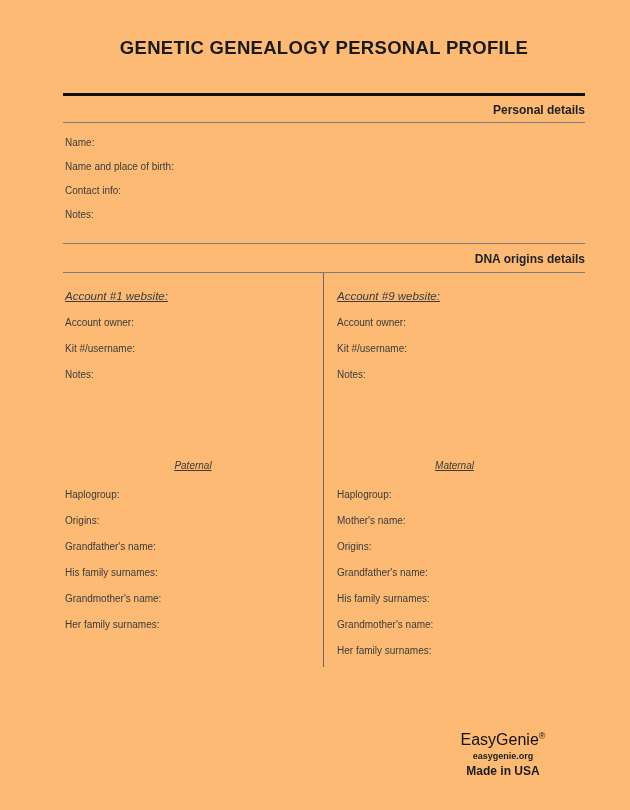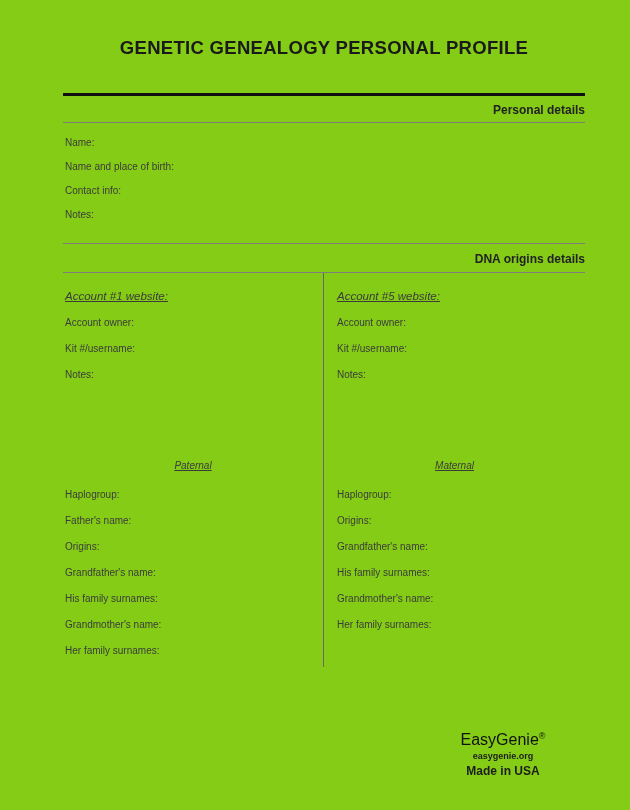--- a/index.html
+++ b/index.html
@@ -1,19 +1,19 @@
 <!DOCTYPE html>
 <html><head>
 <meta charset="utf-8">
 <style>
   html,body { margin:0; padding:0; background:#ffffff; }
   .page {
     position:relative;
     width:630px; height:810px;
-    background:#84cc16;
+    background:#fdba74;
     font-family:"Liberation Sans","DejaVu Sans",sans-serif;
     overflow:hidden;
   }
   .title {
     position:absolute; top:37px; left:63px; width:522px;
     text-align:center;
     font-size:18.5px; font-weight:bold; color:#1a1a1a;
     letter-spacing:0.3px;
   }
   .sec { position:absolute; left:63px; width:522px; }
@@ -84,47 +84,47 @@
       <span class="sec-head-label">DNA origins details</span>
     </div>
     <div class="cols dna" style="height:165px">
       <div class="col left">
         <div class="col-websitelabel">Account #1 website:</div>
         <div class="field">Account owner:</div>
         <div class="field">Kit #/username:</div>
         <div class="field">Notes:</div>
       </div>
       <div class="col right">
-        <div class="col-websitelabel">Account #5 website:</div>
+        <div class="col-websitelabel">Account #9 website:</div>
         <div class="field">Account owner:</div>
         <div class="field">Kit #/username:</div>
         <div class="field">Notes:</div>
       </div>
     </div>
   </section>
 
   <section class="sec" style="top:438px">
     <div class="cols family" style="height:229px">
       <div class="col left">
         <div class="col-subhead-wrap">
           <span class="col-subhead">Paternal</span>
         </div>
         <div class="field">Haplogroup:</div>
-        <div class="field">Father's name:</div>
         <div class="field">Origins:</div>
         <div class="field">Grandfather's name:</div>
         <div class="field">His family surnames:</div>
         <div class="field">Grandmother's name:</div>
         <div class="field">Her family surnames:</div>
       </div>
       <div class="col right">
         <div class="col-subhead-wrap">
           <span class="col-subhead">Maternal</span>
         </div>
         <div class="field">Haplogroup:</div>
+        <div class="field">Mother's name:</div>
         <div class="field">Origins:</div>
         <div class="field">Grandfather's name:</div>
         <div class="field">His family surnames:</div>
         <div class="field">Grandmother's name:</div>
         <div class="field">Her family surnames:</div>
       </div>
     </div>
   </section>
 
   <div class="footer">

